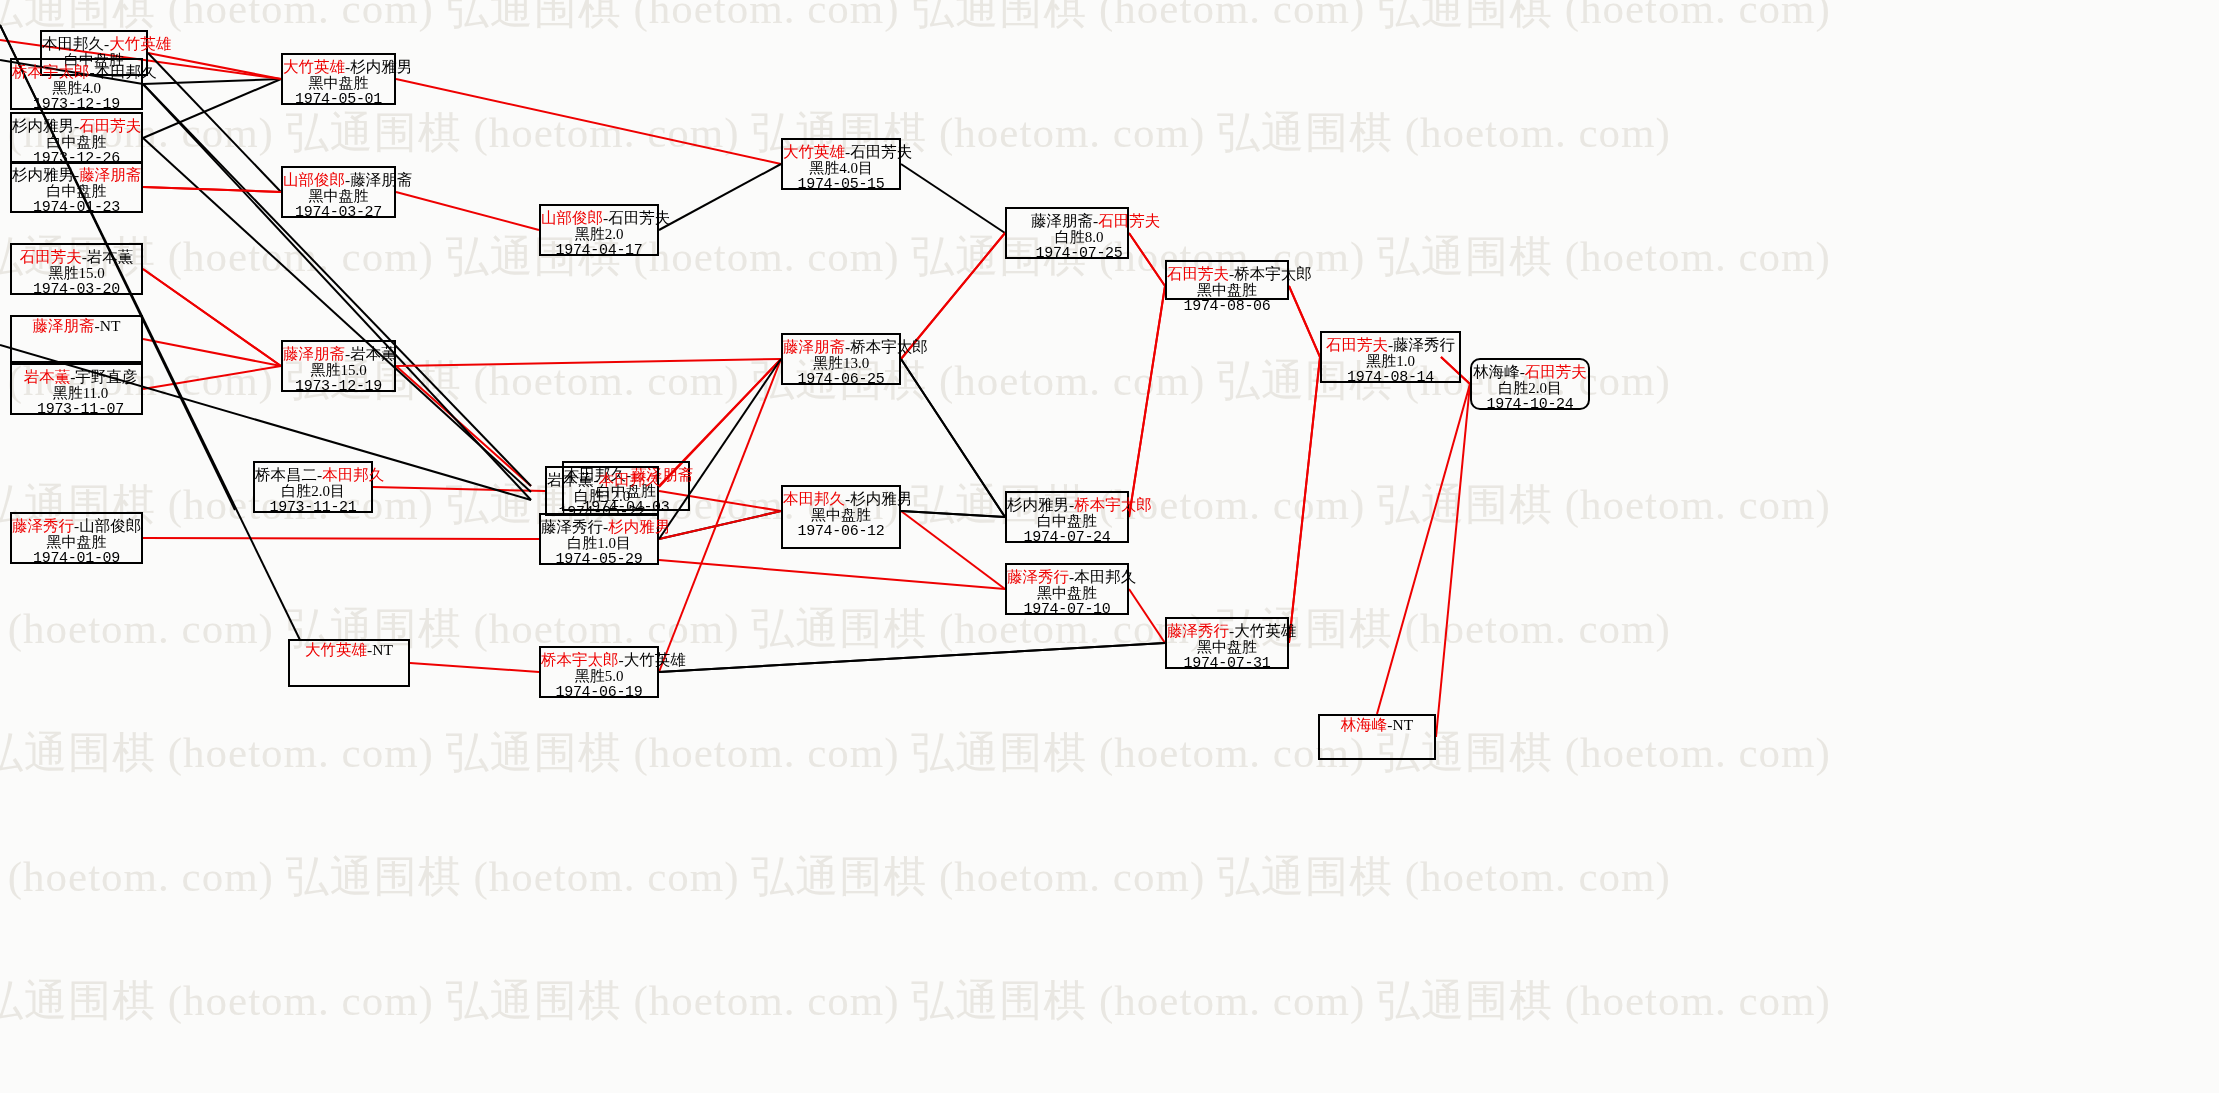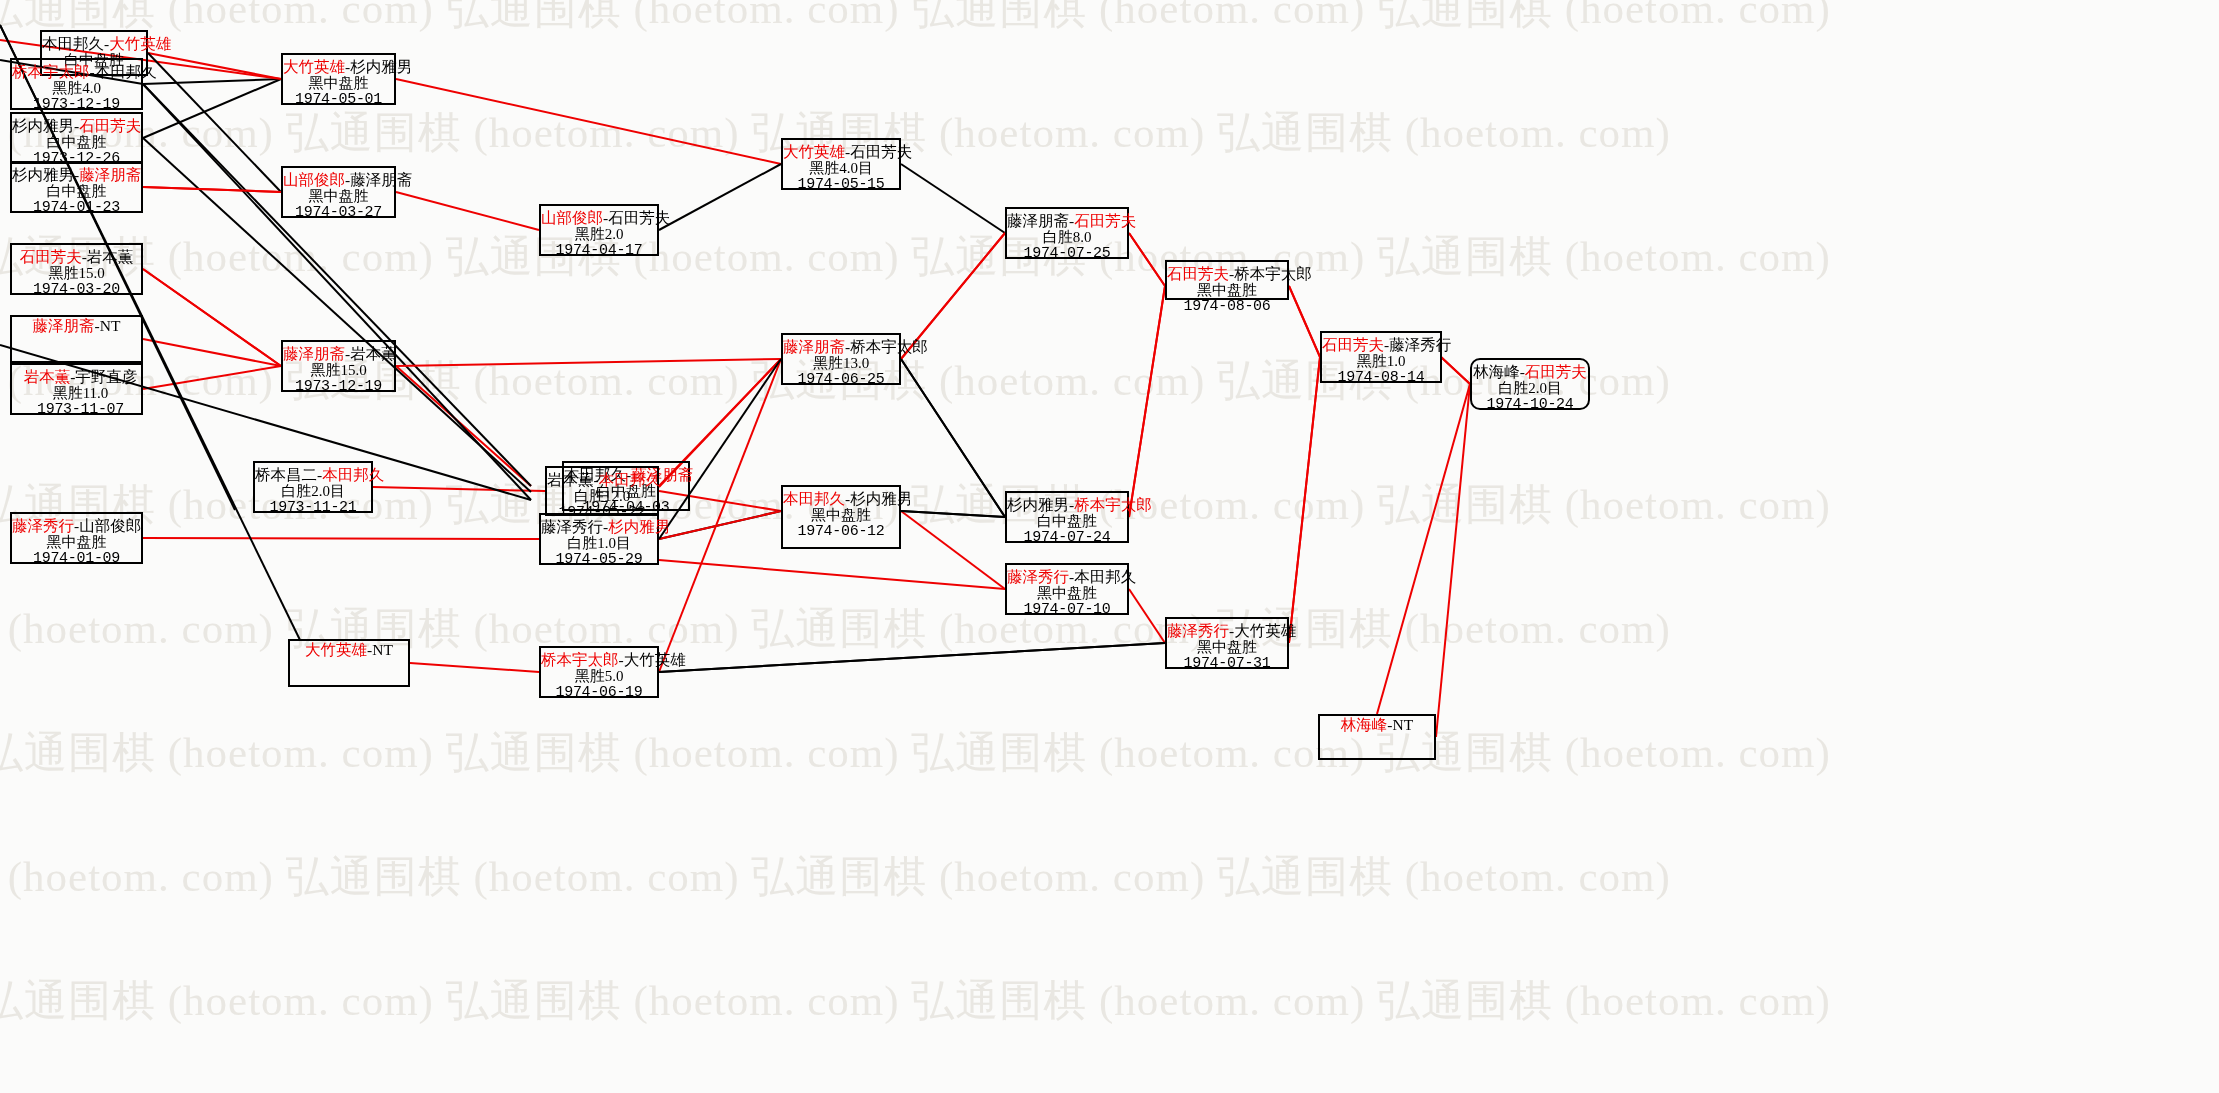--- a/index.html
+++ b/index.html
@@ -218,21 +218,21 @@
       <div class="node" id="box-n20" style="left: 781px; top: 333px; width: 120px; height: 52px;">
         <div class="ttl"><span class="r">藤泽朋斋</span><span class="k">-</span><span class="k">桥本宇太郎</span></div>
         <div class="res">黑胜13.0</div>
         <div class="dat">1974-06-25</div>
       </div>
       <div class="node" id="box-n21" style="left: 781px; top: 485px; width: 120px; height: 64px;">
         <div class="ttl"><span class="r">本田邦久</span><span class="k">-</span><span class="k">杉内雅男</span></div>
         <div class="res">黑中盘胜</div>
         <div class="dat">1974-06-12</div>
       </div>
-      <div class="node" id="box-n22" style="left: 1005px; top: 207px; width: 124px; height: 52px;">
+      <div class="node" id="box-n22" style="left: 1005px; top: 207px; width: 124px; height: 52px; padding-left: 24px;">
         <div class="ttl"><span class="k">藤泽朋斋</span><span class="k">-</span><span class="r">石田芳夫</span></div>
         <div class="res">白胜8.0</div>
         <div class="dat">1974-07-25</div>
       </div>
       <div class="node" id="box-n23" style="left: 1005px; top: 491px; width: 124px; height: 52px;">
         <div class="ttl"><span class="k">杉内雅男</span><span class="k">-</span><span class="r">桥本宇太郎</span></div>
         <div class="res">白中盘胜</div>
         <div class="dat">1974-07-24</div>
       </div>
       <div class="node" id="box-n24" style="left: 1005px; top: 563px; width: 124px; height: 52px;">
@@ -243,21 +243,21 @@
       <div class="node" id="box-n25" style="left: 1165px; top: 260px; width: 124px; height: 40px;">
         <div class="ttl"><span class="r">石田芳夫</span><span class="k">-</span><span class="k">桥本宇太郎</span></div>
         <div class="res">黑中盘胜</div>
         <div class="dat">1974-08-06</div>
       </div>
       <div class="node" id="box-n26" style="left: 1165px; top: 617px; width: 124px; height: 52px;">
         <div class="ttl"><span class="r">藤泽秀行</span><span class="k">-</span><span class="k">大竹英雄</span></div>
         <div class="res">黑中盘胜</div>
         <div class="dat">1974-07-31</div>
       </div>
-      <div class="node" id="box-n27" style="left: 1320px; top: 331px; width: 122px; height: 52px;">
+      <div class="node" id="box-n27" style="left: 1320px; top: 331px; width: 141px; height: 52px;">
         <div class="ttl"><span class="r">石田芳夫</span><span class="k">-</span><span class="k">藤泽秀行</span></div>
         <div class="res">黑胜1.0</div>
         <div class="dat">1974-08-14</div>
       </div>
       <div class="node nt" id="box-n28" style="left: 1318px; top: 714px; width: 118px; height: 46px;">
         <div class="ttl"><span class="r">林海峰</span><span class="k">-</span><span class="k">NT</span></div>
       </div>
       <div class="node" id="box-n29" style="left: 1470px; top: 358px; width: 120px; height: 52px; border-radius: 10px;">
         <div class="ttl"><span class="k">林海峰</span><span class="k">-</span><span class="r">石田芳夫</span></div>
         <div class="res">白胜2.0目</div>

